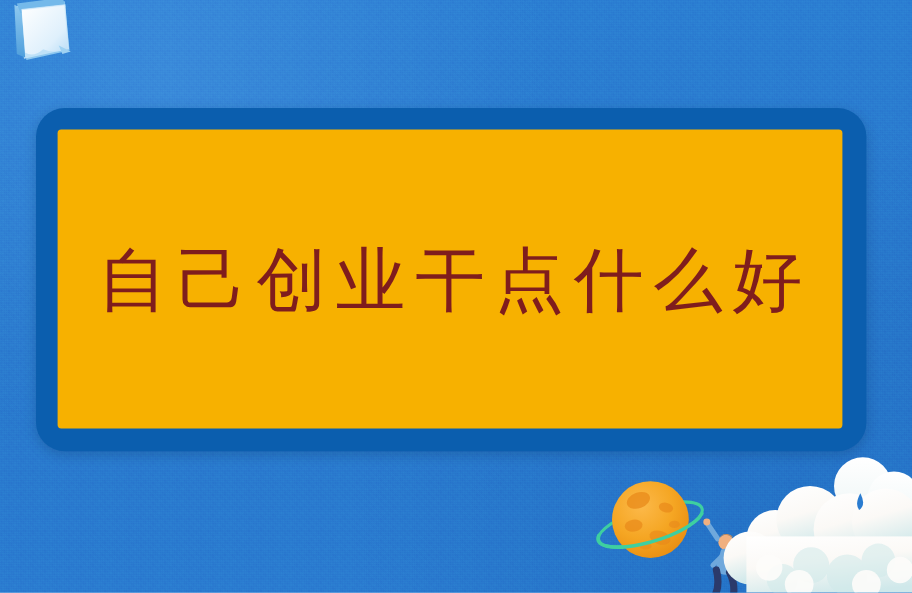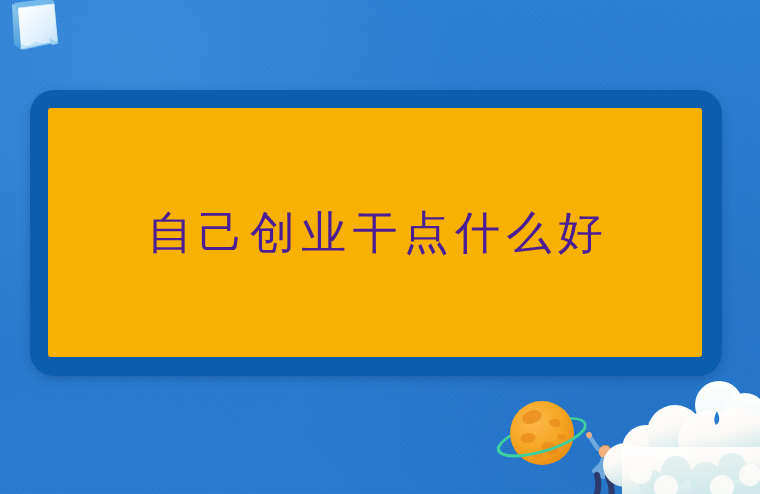--- a/index.html
+++ b/index.html
@@ -64,22 +64,22 @@
     top: 18px;
     right: 20px;
     bottom: 19px;
     background: #f7b100;
     border-radius: 3px;
     display: flex;
     align-items: center;
     justify-content: center;
   }
   .title {
-    color: #4c1d95;
-    font-size: 45px;
+    color: #7f1d1d;
+    font-size: 58px;
     line-height: 1;
     letter-spacing: .14em;
     text-indent: .14em;
     font-weight: 400;
     font-family: "DejaVu Sans", "Liberation Sans", sans-serif;
     white-space: nowrap;
     user-select: none;
   }
 
   

